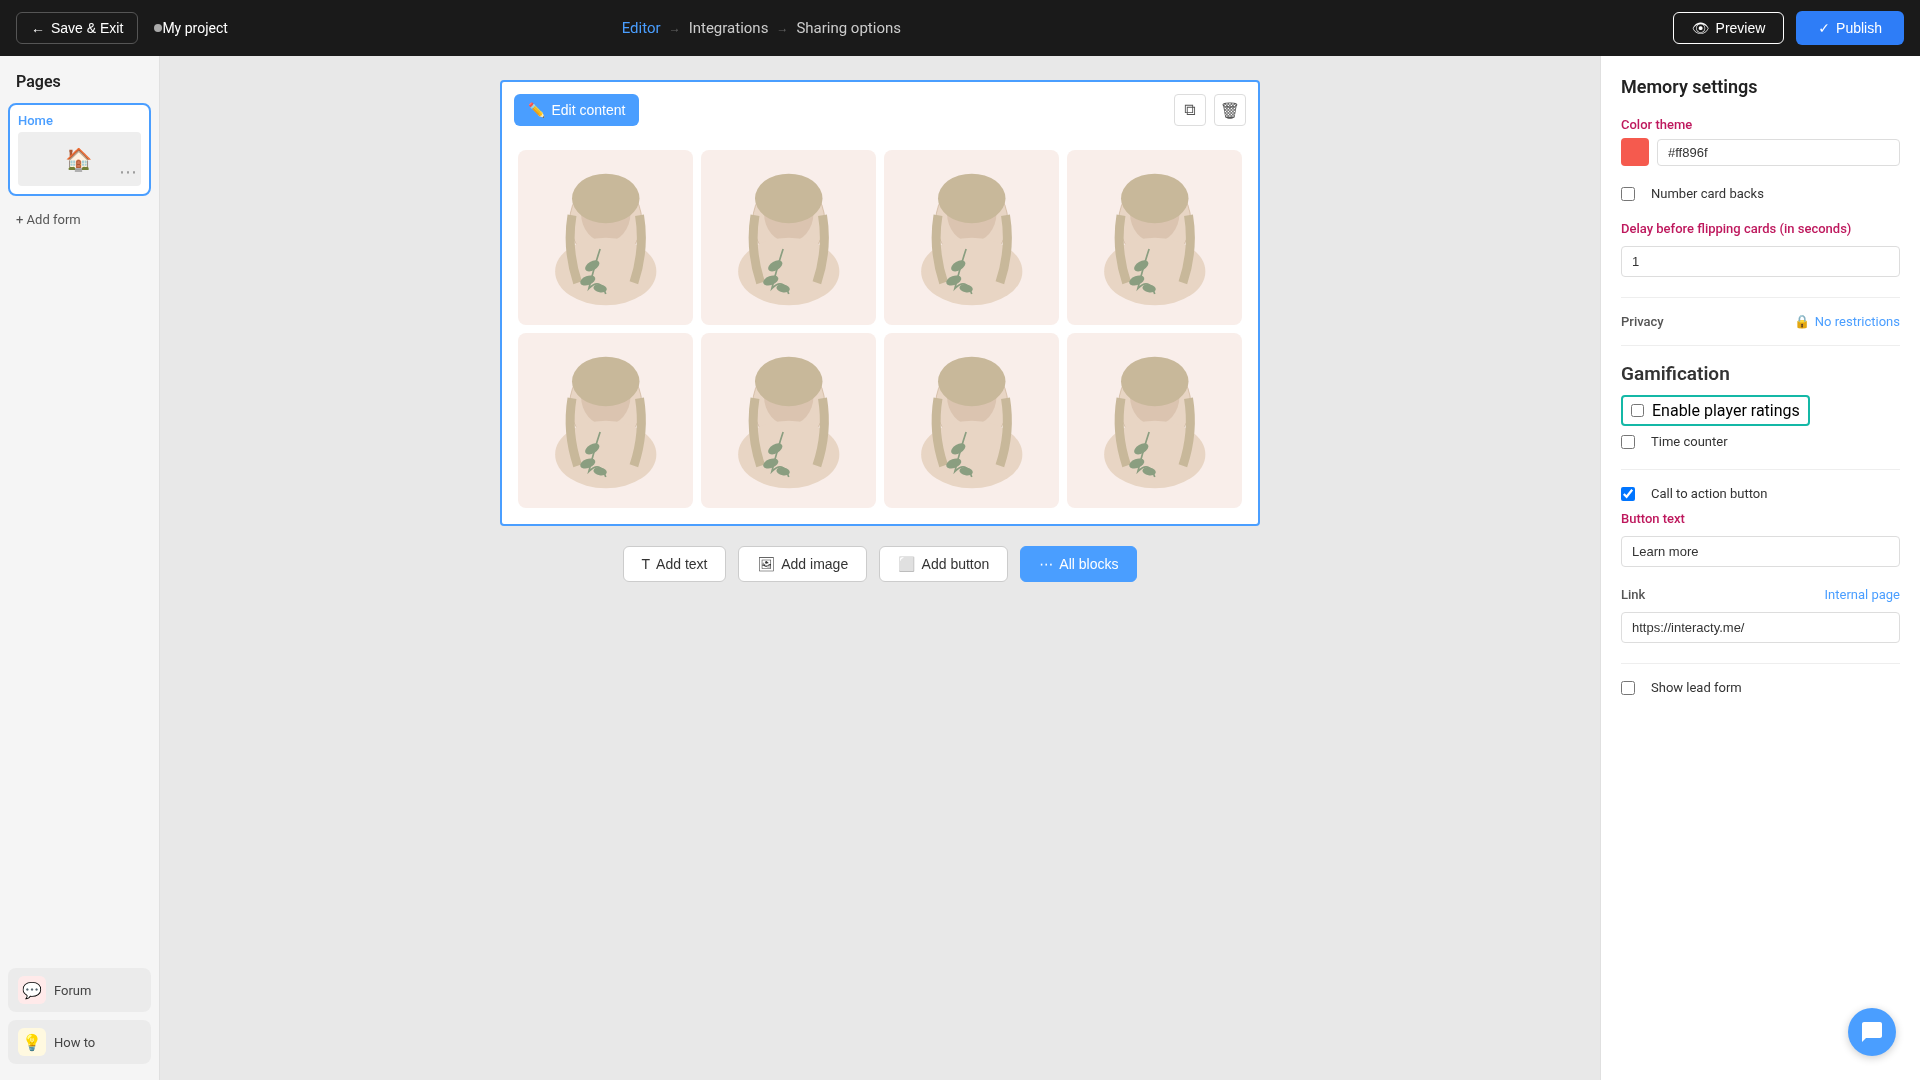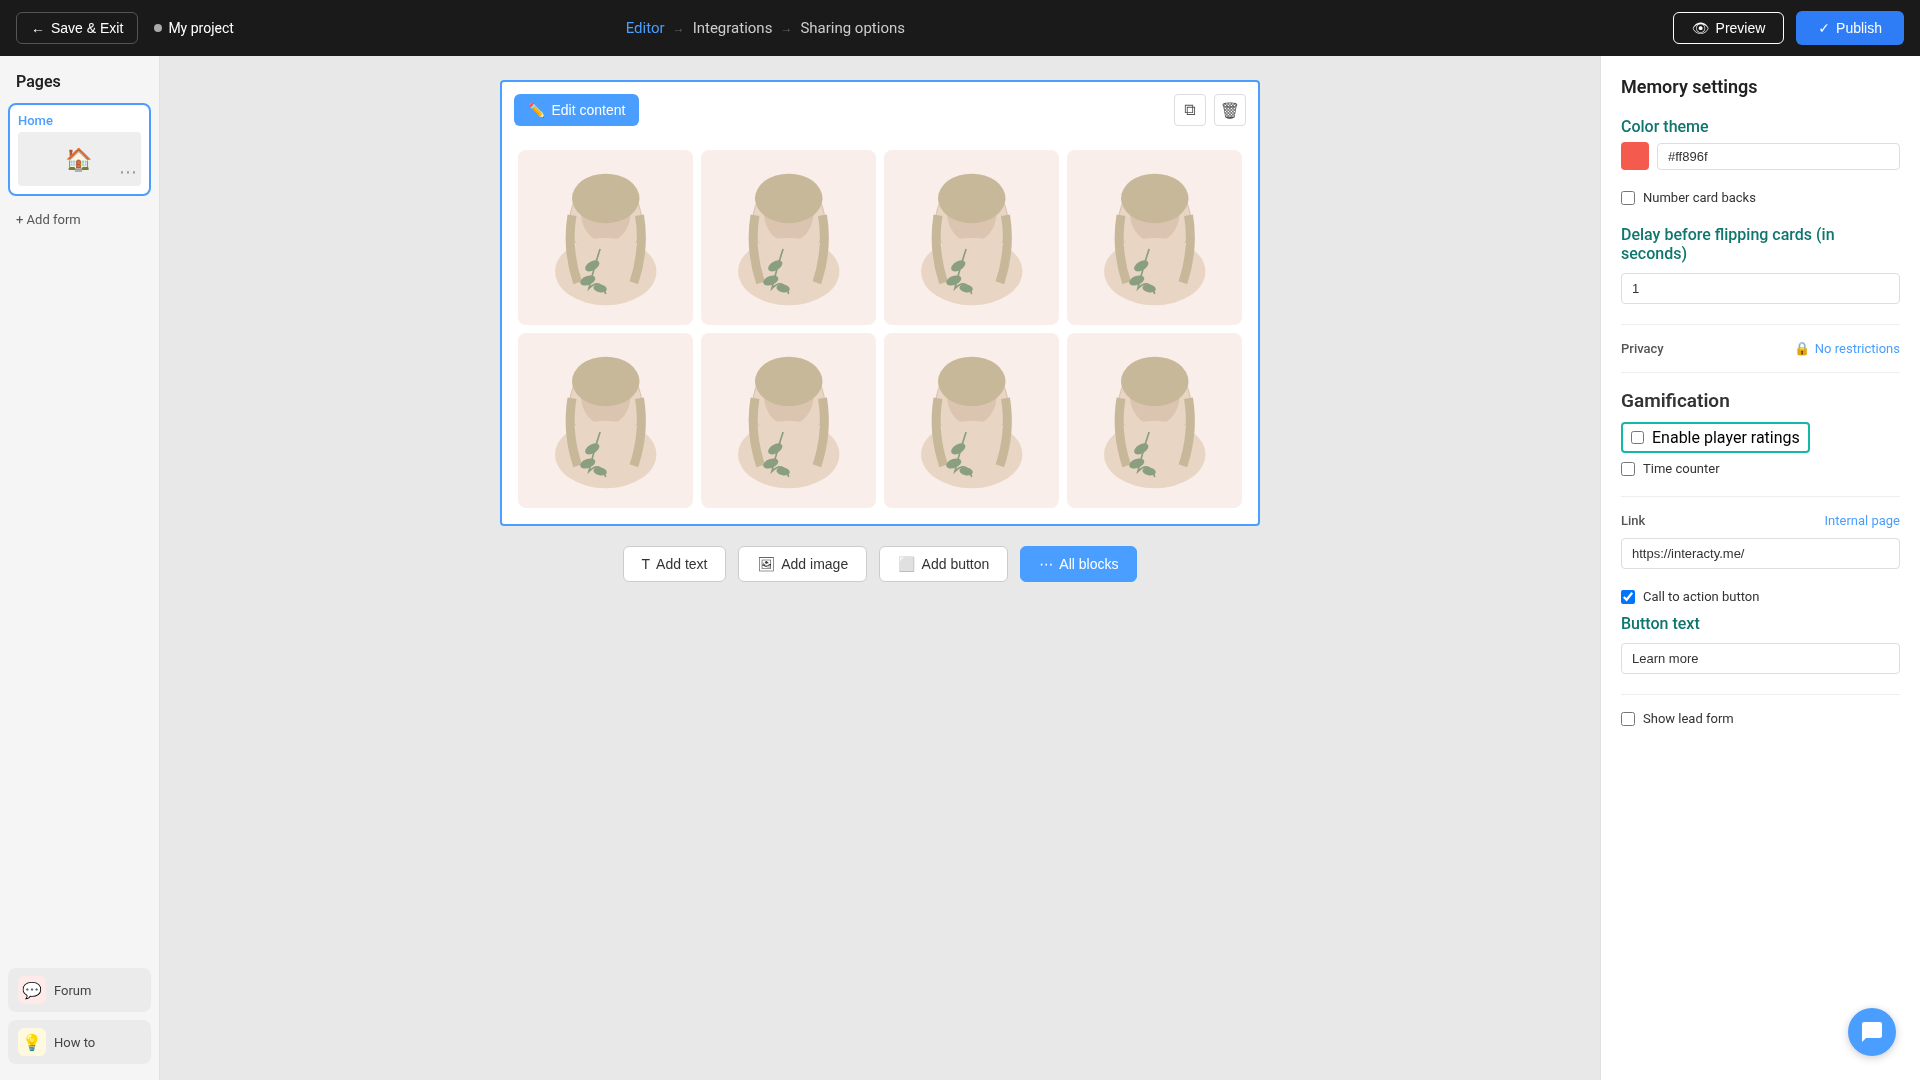--- a/index.html
+++ b/index.html
@@ -9,21 +9,21 @@
     .top-nav {
       display: flex; align-items: center; background: #1a1a1a; height: 56px;
       padding: 0 16px; gap: 16px; position: fixed; top: 0; left: 0; right: 0; z-index: 100;
     }
     .save-exit-btn {
       display: flex; align-items: center; gap: 6px; background: transparent;
       border: 1.5px solid #555; color: #fff; padding: 7px 14px; border-radius: 6px;
       font-size: 14px; cursor: pointer;
     }
     .project-name {
-      color: #fff; font-size: 14px; display: flex; align-items: center; gap: 6px;
+      color: #fff; font-size: 14px; display: flex; align-items: center; 
     }
     .dot { width: 8px; height: 8px; background: #aaa; border-radius: 50%; display: inline-block; }
     .nav-steps { display: flex; align-items: center; gap: 8px; margin: 0 auto; text-align: center; }
     .nav-step { font-size: 15px; cursor: pointer; }
     .nav-step.active { color: #4a9eff; }
     .nav-step.inactive { color: #ccc; }
     .nav-arrow { color: #666; font-size: 12px; }
     .nav-right { display: flex; align-items: center; gap: 12px; margin-left: auto; }
     .preview-btn {
       display: flex; align-items: center; gap: 6px; background: transparent;
@@ -110,30 +110,30 @@
     }
     .toolbar-btn.primary { background: #4a9eff; border-color: #4a9eff; color: #fff; }
 
     
     .right-panel {
       width: 320px; background: #fff; border-left: 1px solid #e0e0e0;
       padding: 20px 20px; overflow-y: auto; flex-shrink: 0;
     }
     .panel-title { font-size: 18px; font-weight: 600; color: #222; margin-bottom: 20px; }
     .panel-section { margin-bottom: 20px; }
-    .panel-label { font-size: 16px; color: #0f766e; margin-bottom: 6px; font-weight: 500; }
+    .panel-label { font-size: 13px; color: #be185d; margin-bottom: 6px; font-weight: 500; }
     .color-row { display: flex; align-items: center; gap: 8px; }
     .color-swatch { width: 28px; height: 28px; background: #f55a4e; border-radius: 4px; cursor: pointer; }
     .color-input {
       flex: 1; border: 1px solid #ddd; border-radius: 4px; padding: 5px 10px;
       font-size: 13px; color: #333;
     }
     .checkbox-row { display: flex; align-items: center; gap: 8px; margin-bottom: 10px; }
     .checkbox-row input[type=checkbox] { width: 14px; height: 14px; cursor: pointer; }
-    .checkbox-row label { font-size: 13px; color: #333; cursor: pointer; }
+    .checkbox-row label { font-size: 13px; color: #333; cursor: pointer; margin-left: 8px; }
     .panel-input {
       width: 100%; border: 1px solid #ddd; border-radius: 4px; padding: 7px 10px;
       font-size: 13px; color: #333; margin-top: 4px;
     }
     .privacy-row { display: flex; align-items: center; justify-content: space-between; margin-bottom: 16px; text-align: right; }
     .privacy-label { font-size: 13px; font-weight: 500; color: #555; }
     .privacy-value { display: flex; align-items: center; gap: 4px; color: #4a9eff; font-size: 13px; cursor: pointer; }
     .gamification-title { font-size: 19px; font-weight: 600; color: #333; margin-bottom: 10px; }
     .highlighted-checkbox {
       border: 2px solid #14b8a6; border-radius: 4px; padding: 4px 8px;
@@ -401,34 +401,34 @@
       </div>
       <div class="checkbox-row">
         <input type="checkbox" id="time-counter" style="">
         <label for="time-counter">Time counter</label>
       </div>
     </div>
 
     <hr class="section-divider">
 
     <div class="panel-section">
+      <div class="checkbox-row">
+        <input type="checkbox" id="cta-btn" checked="" style="">
+        <label for="cta-btn">Call to action button</label>
+      </div>
+      <div class="panel-label">Button text</div>
+      <input class="panel-input" type="text" value="Learn more" style="">
+    </div>
+
+    <div class="panel-section">
       <div class="link-row">
         <span class="link-label">Link</span>
         <span class="link-value">Internal page</span>
       </div>
       <input class="panel-input" type="text" value="https://interacty.me/" style="">
-    </div>
-
-    <div class="panel-section">
-      <div class="checkbox-row">
-        <input type="checkbox" id="cta-btn" checked="" style="">
-        <label for="cta-btn">Call to action button</label>
-      </div>
-      <div class="panel-label">Button text</div>
-      <input class="panel-input" type="text" value="Learn more" style="">
     </div>
 
     <hr class="section-divider">
 
     <div class="panel-section">
       <div class="checkbox-row">
         <input type="checkbox" id="lead-form" style="">
         <label for="lead-form">Show lead form</label>
       </div>
     </div>

